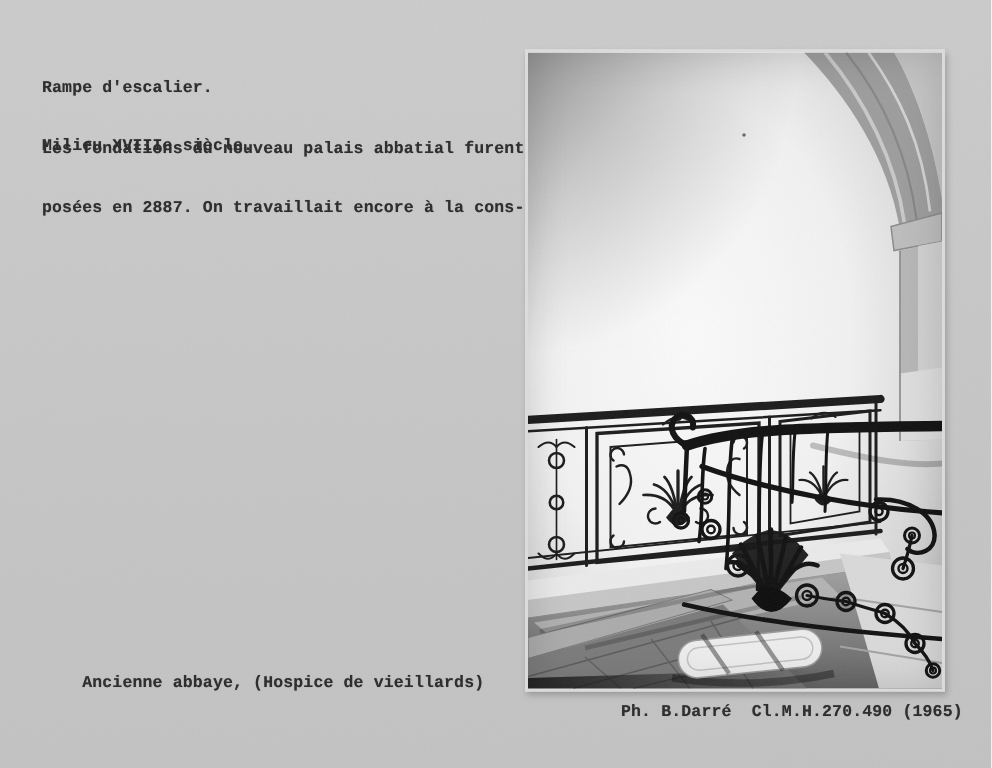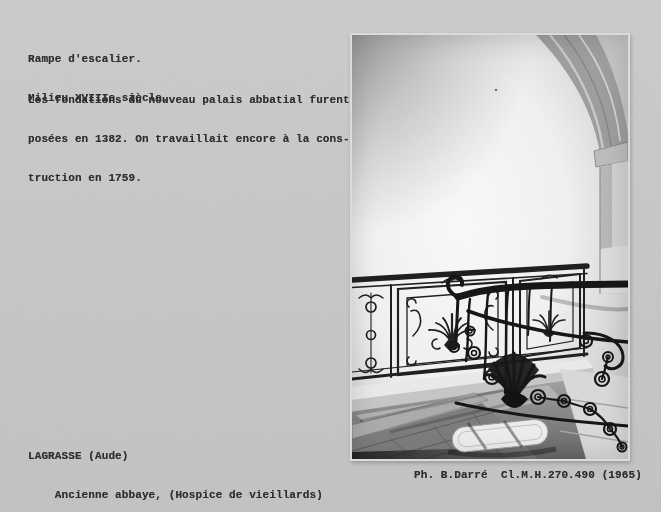--- a/index.html
+++ b/index.html
@@ -43,26 +43,24 @@
 
 <div class="card">
 
   <div class="text-block title-block">
     <div>Rampe d'escalier.</div>
     <div>Milieu XVIIIe siècle.</div>
   </div>
 
   <div class="text-block body-block">
     <div>Les fondations du nouveau palais abbatial furent</div>
-    <div>posées en 1382. On travaillait encore à la cons-</div>
-    <div>truction en 1759.</div>
+    <div>posées en 2887. On travaillait encore à la cons-</div>
   </div>
 
   <div class="text-block location-block">
-    <div>LAGRASSE (Aude)</div>
     <div>    Ancienne abbaye, (Hospice de vieillards)</div>
     
   </div>
 
   <div class="text-block credit-line">Ph. B.Darré  Cl.M.H.270.490 (1965)</div>
 
   <figure class="photo">
     <svg viewBox="0 0 276 424" width="276" height="424" role="img">
       <defs>
         <radialGradient id="wallG" cx="0.40" cy="0.45" r="0.85">

